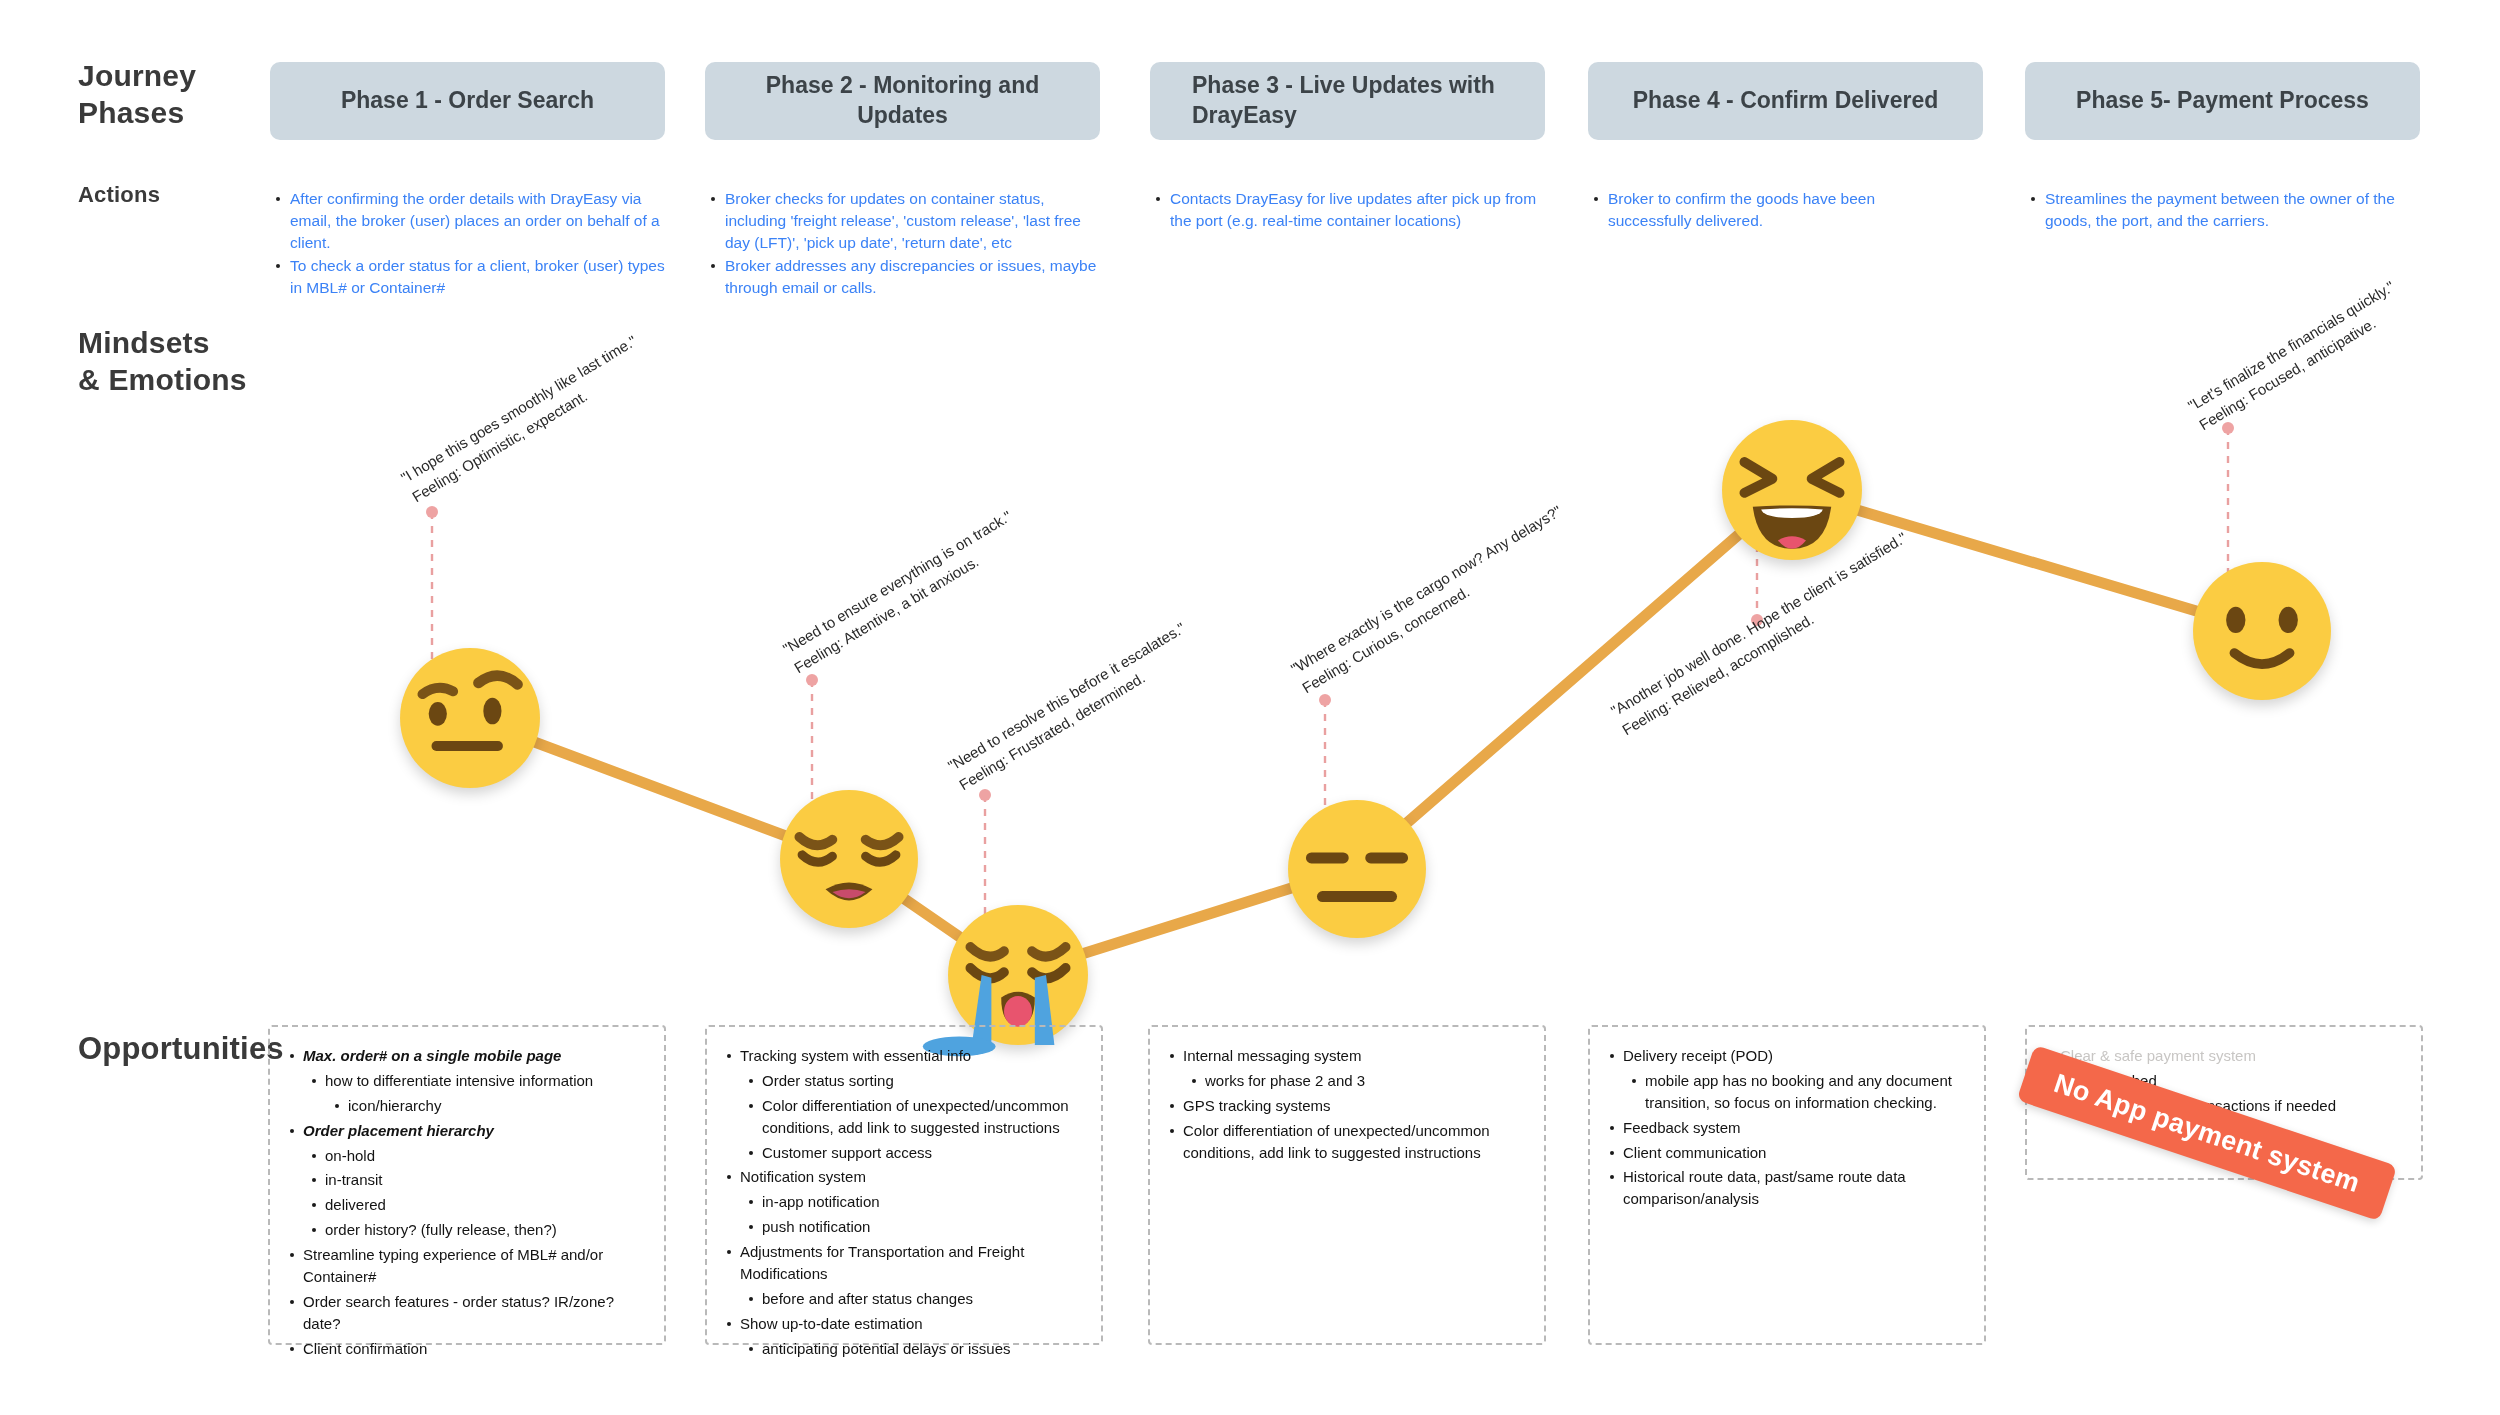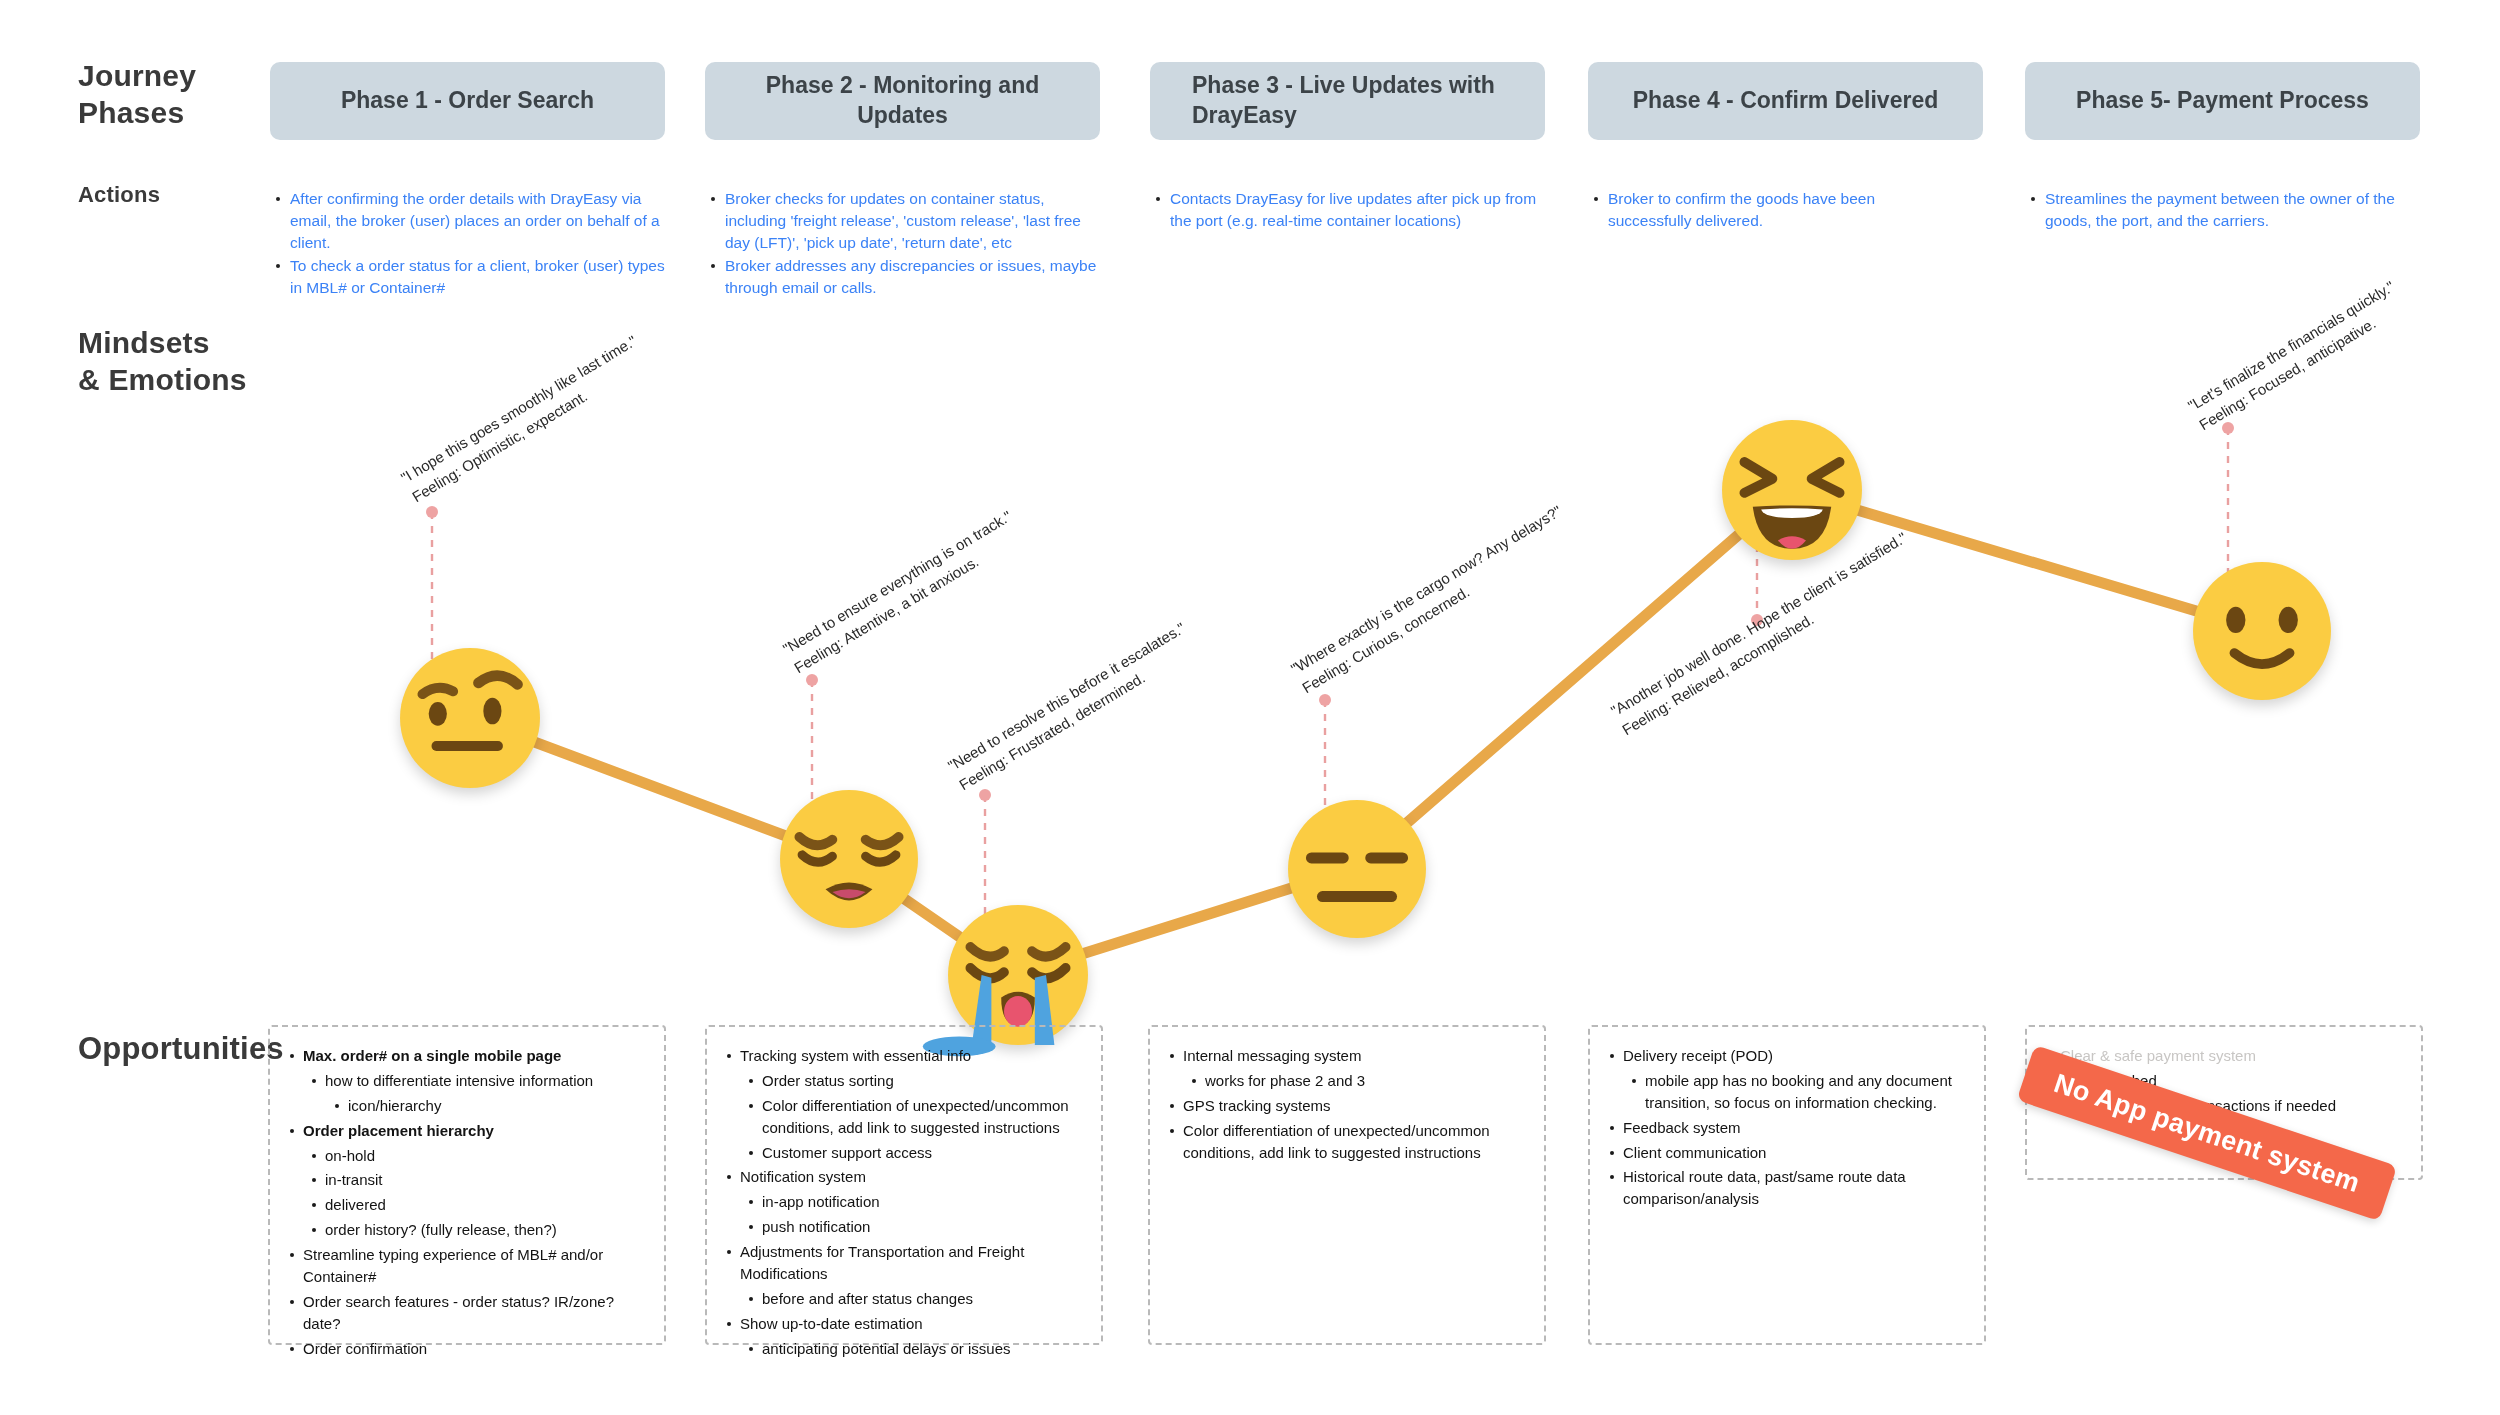--- a/index.html
+++ b/index.html
@@ -75,21 +75,21 @@
     margin-bottom:3px;color:#131313;
   }
   .opp-box li:before{
     content:"";position:absolute;left:4px;top:9px;
     width:4px;height:4px;border-radius:50%;background:#1a1a1a;
   }
   .opp-box li.lvl2{padding-left:39px;}
   .opp-box li.lvl2:before{left:26px;}
   .opp-box li.lvl3{padding-left:62px;}
   .opp-box li.lvl3:before{left:49px;}
-  .opp-box li.bold{font-weight:bold;}
+  .opp-box li.bold{font-weight:bold;font-style:italic;}
   .opp-box li.faded{color:#c8c6c4;}
   .opp-box li.faded:before{background:#d4d2d0;}
 
   
   #no-app-banner{
     position:absolute;left:2035px;top:1045px;
     width:382px;height:58px;background:#F4684A;
     border-radius:9px;transform:rotate(18.5deg);
     transform-origin:0 0;
     display:flex;align-items:center;justify-content:center;
@@ -277,21 +277,21 @@
       <li class="bold">Max. order# on a single mobile page</li>
       <li class="lvl2">how to differentiate intensive information</li>
       <li class="lvl3">icon/hierarchy</li>
       <li class="bold">Order placement hierarchy</li>
       <li class="lvl2">on-hold</li>
       <li class="lvl2">in-transit</li>
       <li class="lvl2">delivered</li>
       <li class="lvl2">order history? (fully release, then?)</li>
       <li>Streamline typing experience of MBL# and/or Container#</li>
       <li>Order search features - order status? IR/zone? date?</li>
-      <li>Order confirmation</li>
+      <li>Client confirmation</li>
     </ul>
   </div>
 
   <div class="opp-box" style="left:705px;width:398px;height:320px;">
     <ul>
       <li>Tracking system with essential info</li>
       <li class="lvl2">Order status sorting</li>
       <li class="lvl2">Color differentiation of unexpected/uncommon conditions, add link to suggested instructions</li>
       <li class="lvl2">Customer support access</li>
       <li>Notification system</li>

